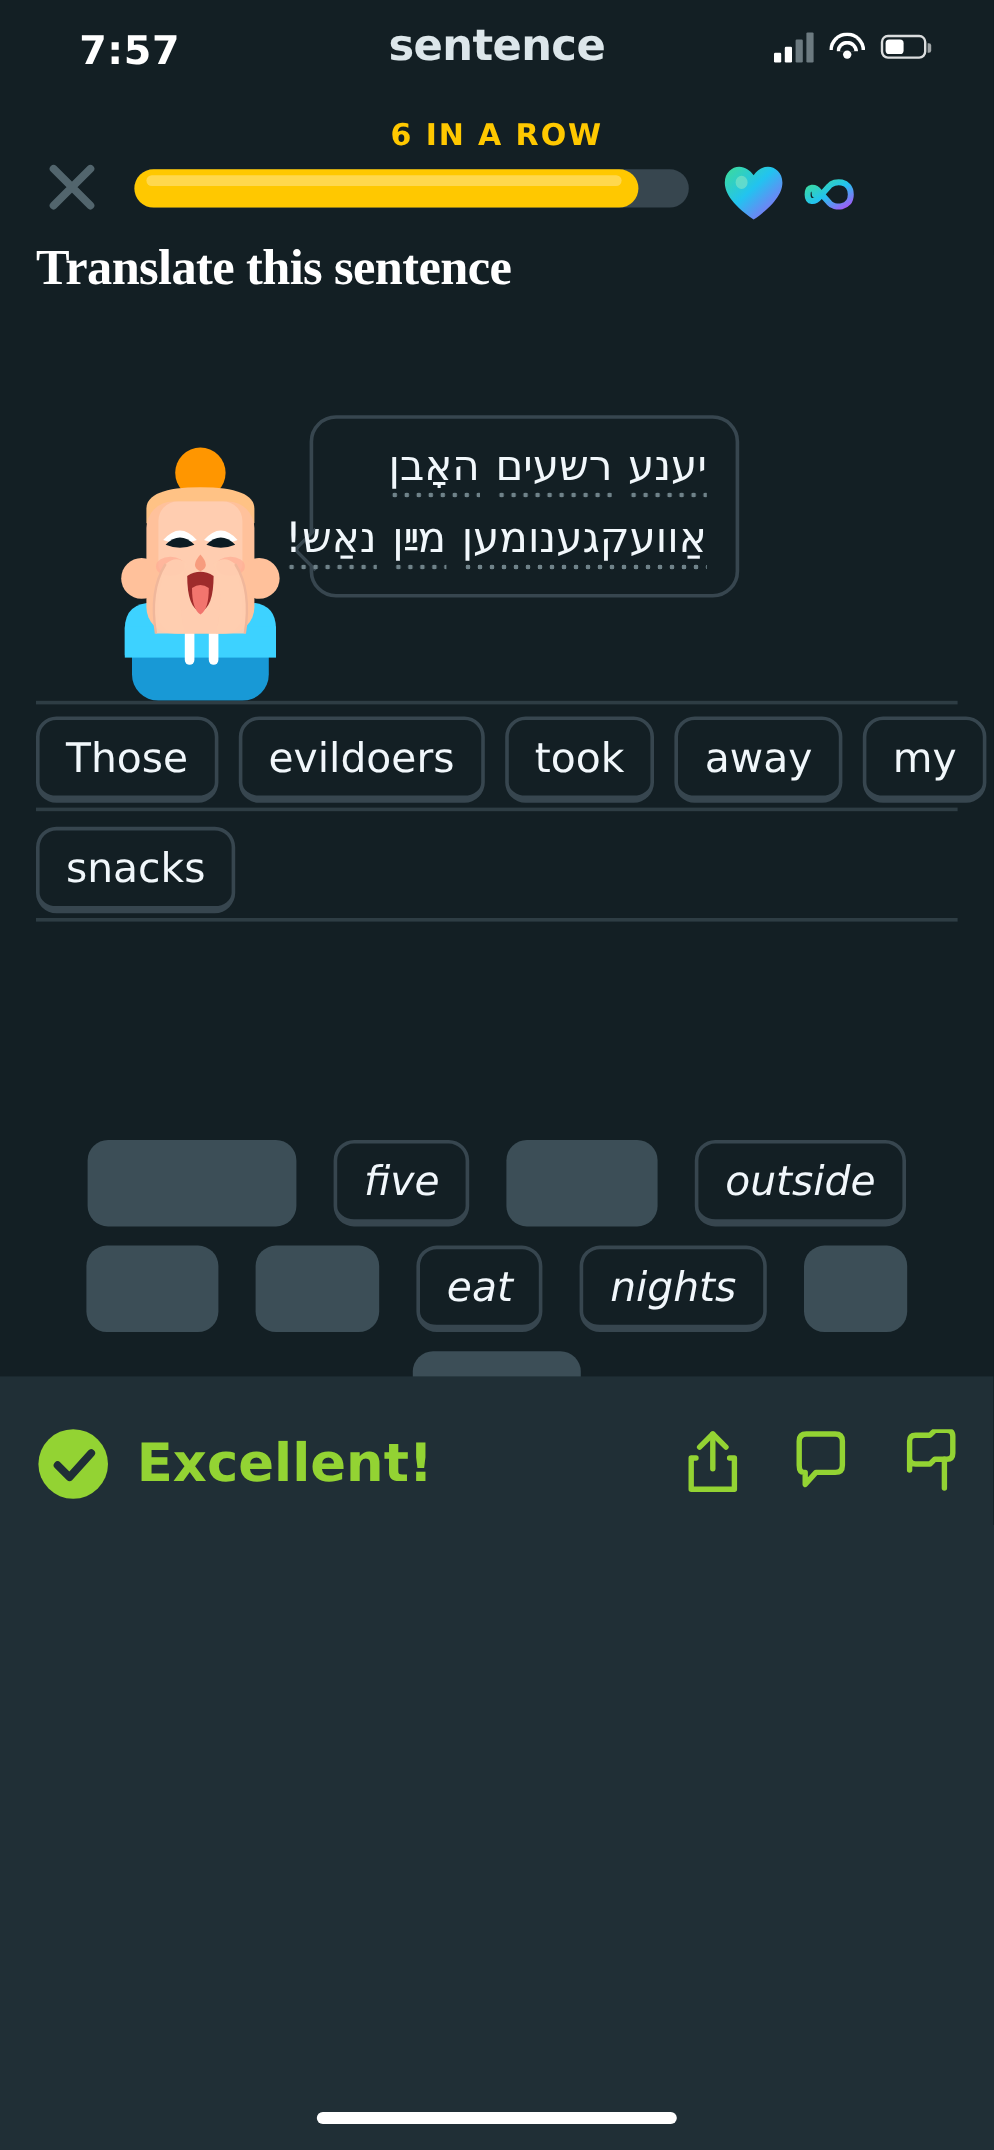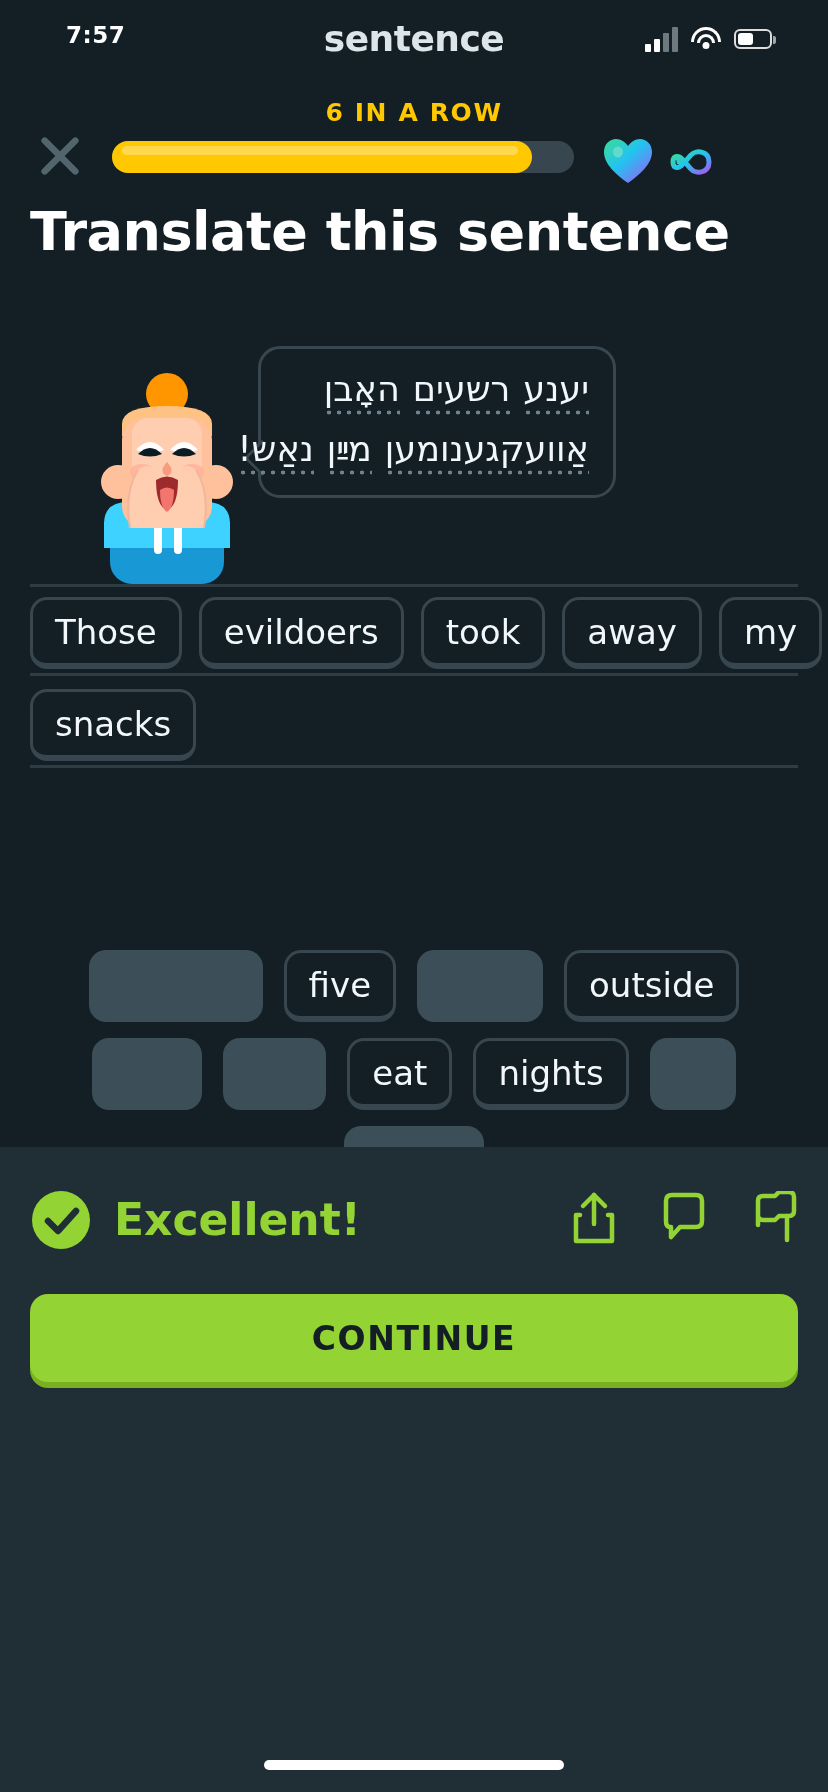--- a/index.html
+++ b/index.html
@@ -8,21 +8,21 @@
     background: #131F24;
     font-family: "DejaVu Sans", sans-serif;
     overflow: hidden;
   }
   #screen { position: relative; width: 828px; height: 1792px; background: #131F24; }
 
   
   .statusbar { position: absolute; top: 0; left: 0; width: 828px; height: 82px; }
   .sb-time {
     position: absolute; left: 66px; top: 22px;
-    color: #FFFFFF; font-size: 23px; font-weight: 600;
+    color: #FFFFFF; font-size: 33px; font-weight: 600;
     letter-spacing: .5px;
   }
   .sb-brand {
     position: absolute; left: 0; right: 0; top: 18px; text-align: center;
     color: #DCE6EA; font-size: 36px; font-weight: 700; letter-spacing: -.5px;
   }
   .sb-right { position: absolute; right: 56px; top: 26px; display: flex; align-items: center; gap: 13px; }
   .cell { display: flex; align-items: flex-end; gap: 3px; height: 26px; }
   .cell i { display: block; width: 6px; background: #FFFFFF; border-radius: 1px; }
   .cell i:nth-child(1){ height: 8px; }
@@ -62,21 +62,21 @@
   .progress .gloss {
     position: absolute; left: 10px; top: 5px; height: 9px; width: calc(91% - 24px);
     background: rgba(255,255,255,.30); border-radius: 6px;
   }
   .heart-icon { position: absolute; left: 602px; top: 12px; width: 52px; height: 48px; }
   .inf-icon { position: absolute; left: 664px; top: 22px; width: 54px; height: 30px; }
 
   
   .prompt {
     position: absolute; left: 30px; top: 200px;
-    color: #FFFFFF; font-size: 54px; font-weight: 800; letter-spacing: -.5px;
+    color: #FFFFFF; font-size: 42px; font-weight: 800; letter-spacing: -.5px; font-family: Liberation Serif, serif;
   }
 
   
   .charwrap { position: absolute; left: 92px; top: 362px; width: 150px; height: 222px; }
   .bubble {
     position: absolute; left: 258px; top: 346px; width: 358px; height: 152px;
     border: 3px solid #37464F; border-radius: 22px; background: #131F24;
   }
   .bubble .tail { position: absolute; left: -16px; top: 96px; width: 30px; height: 30px; }
   .bubble .tail .t1 {
@@ -109,21 +109,21 @@
   .ansrow { position: absolute; left: 0; top: 13px; display: flex; gap: 17px; }
   .tile {
     display: flex; align-items: center; justify-content: center;
     height: 72px; padding: 0 22px;
     border: 3px solid #37464F; border-bottom-width: 6px; border-radius: 17px;
     background: #131F24; color: #F1F7FB; font-size: 34px; font-weight: 500;
   }
 
   
   .bank { position: absolute; left: 0; top: 950px; width: 828px; }
-  .bankrow { display: flex; justify-content: center; gap: 21px; margin-bottom: 16px; }
+  .bankrow { display: flex; justify-content: center; gap: 31px; margin-bottom: 16px; font-style: italic; }
   .btile {
     display: flex; align-items: center; justify-content: center;
     height: 72px; border-radius: 17px;
     font-size: 34px; font-weight: 500;
   }
   .btile.avail { border: 3px solid #37464F; border-bottom-width: 6px; background:#131F24; color:#F1F7FB; padding: 0 22px; }
   .btile.used  { background: #3C4E57; color: transparent; border: none; }
 
   
   .footer {
@@ -323,17 +323,16 @@
         <svg viewBox="0 0 48 54">
           <path d="M6 10 q0 -6 6 -6 h24 q6 0 6 6 v20 q0 6 -6 6 h-16 l-9 10 v-10 h-1 q-4 0 -4 -6 z" fill="none" stroke="#93D333" stroke-width="4.5" stroke-linejoin="round"></path>
         </svg>
         <svg viewBox="0 0 48 54">
           <path d="M8 34 V10 q0 -5 5 -5 h12 l4 -4 h10 q5 0 5 5 v14 q0 5 -5 5 h-10 l-4 4 h-12 q-5 0 -5 -5 z" fill="none" stroke="#93D333" stroke-width="4.5" stroke-linejoin="round"></path>
           <path d="M37 25 V49" stroke="#93D333" stroke-width="4.5" stroke-linecap="round" fill="none"></path>
         </svg>
       </div>
     </div>
 
-    <div class="continue">CONTINUE</div>
     <div class="homebar"></div>
   </div>
 
 </div>
 
 </body></html>

